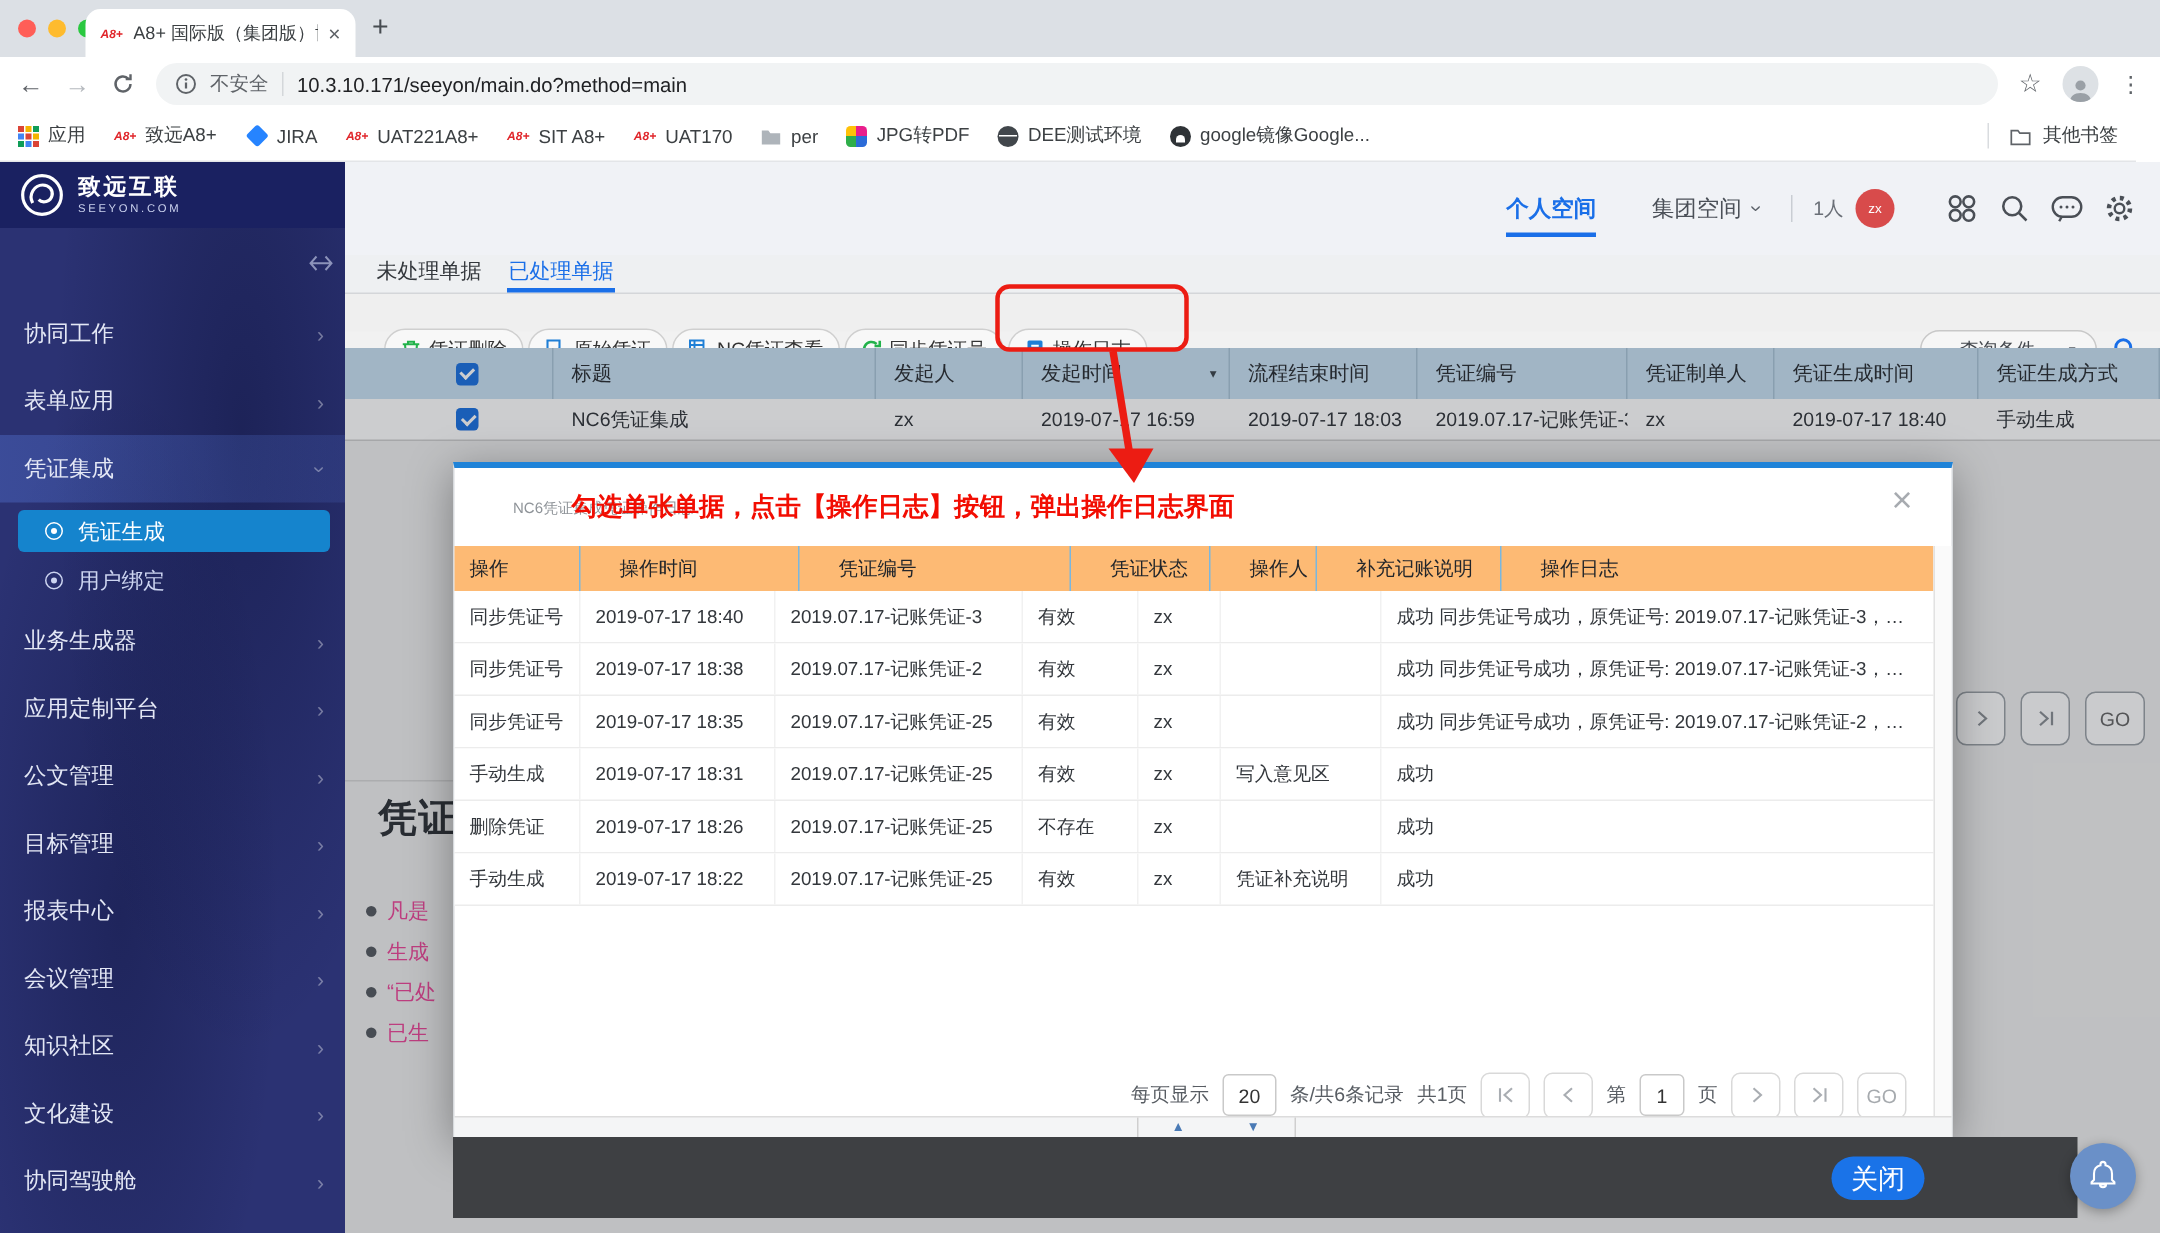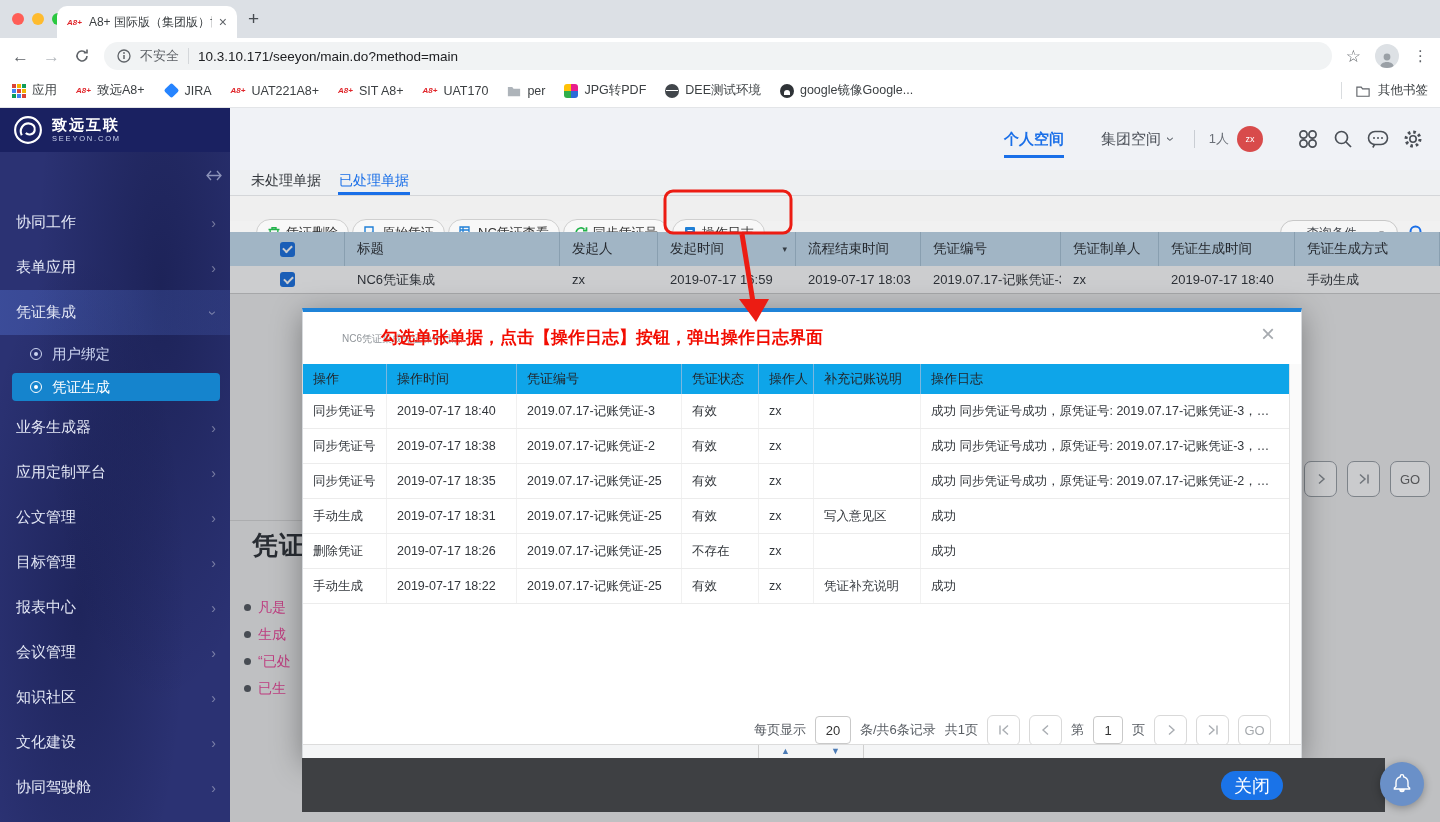--- a/index.html
+++ b/index.html
@@ -26,21 +26,21 @@
   .omnibox { flex:1; height:28px; background:#f1f3f4; border-radius:14px; display:flex;
              align-items:center; padding:0 13px; gap:9px; }
   .sec-chip { font-size:13px; color:#5f6368; }
   .divider-v { width:1px; height:16px; background:#d4d7da; }
   .url-text { font-size:13.5px; color:#202124; }
   .chrome-right { display:flex; align-items:center; gap:14px; }
   .star { font-size:17px; color:#5f6368; }
   .avatar-chrome { width:24px; height:24px; border-radius:50%; background:#dde1e5; display:flex; align-items:flex-end; justify-content:center; overflow:hidden; }
   .kebab { font-size:15px; color:#5f6368; letter-spacing:0; }
 
-  .bookmarks { position:absolute; left:0; top:74px; right:0; height:34px; background:#fff;
+  .bookmarks { position:absolute; left:0; top:74px; right:16px; height:34px; background:#fff;
                border-bottom:1px solid #e3e5e8; display:flex; align-items:center; padding:0 12px; gap:19px;
                font-size:12.5px; color:#3c4043; }
   .bm { display:flex; align-items:center; gap:6px; white-space:nowrap; }
   .bm-right { margin-left:auto; display:flex; align-items:center; gap:8px; border-left:1px solid #d9dcdf; padding-left:14px; }
   .ic-box { width:14px; height:14px; }
   .jira-d { width:11px; height:11px; background:#2684ff; transform:rotate(45deg); border-radius:2px; margin:0 2px; }
   .rainbow { width:14px; height:14px; border-radius:3px;
              background:conic-gradient(#e91e8c 0 25%,#2b6bd8 0 50%,#2fae4a 0 75%,#ffc107 0); }
   .globe-ic { width:14px; height:14px; border-radius:50%; background:#41464b; position:relative; }
   .globe-ic:after { content:""; position:absolute; left:1px; right:1px; top:6px; border-top:1px solid #fff; }
@@ -91,21 +91,21 @@
   .toolbar-row { position:absolute; left:230px; top:197px; right:0; height:24px; background:#f1f1f1;
                  display:flex; align-items:center; padding-left:26px; gap:3px;margin-top:24px; }
   .tb-btn { height:28px; border:1px solid #cfcfcf; border-radius:14px; background:#f8f8f8;
             display:flex; align-items:center; gap:5px; padding:0 10px; font-size:13px; color:#333; white-space:nowrap; }
   .toolbar-right { margin-left:auto; display:flex; align-items:center; gap:10px; padding-right:14px; }
   .query-pill { width:118px; height:26px; border:1px solid #c8c8c8; border-radius:13px; background:#f6f6f6;
                 display:flex; align-items:center; justify-content:center; gap:10px; font-size:12.5px; color:#44484e; }
   .tri-dn { font-size:9px; color:#555a61; }
 
   .doc-table { position:absolute; left:230px; top:232px; right:0; }
-  .doc-head, .doc-row { display:grid; grid-template-columns:115px 215px 98px 138px 125px 140px 98px 136px auto; }
+  .doc-head, .doc-row { display:grid; grid-template-columns:115px 215px 98px 138px 125px 140px 98px 136px auto;padding-left:24px; }
   .doc-head { height:34px; background:#c8e0f2; }
   .doc-head > div { display:flex; align-items:center; padding-left:12px; font-size:13.5px; color:#2a2e33;
                     border-right:1px solid #aac4d8; }
   .doc-head > div:first-child, .doc-row > div:first-child { justify-content:center; padding-left:0; }
   .doc-row { height:28px; background:#fff; border-bottom:1px solid #cfcfcf; }
   .doc-row > div { display:flex; align-items:center; padding-left:12px; font-size:13px; color:#33373c; white-space:nowrap; overflow:hidden; }
   .cbx { width:15px; height:15px; background:#1c71e0; border-radius:3px; position:relative; flex:none; }
   .cbx:after { content:""; position:absolute; left:3.5px; top:3.5px; width:7px; height:4px;
                border-left:2px solid #fff; border-bottom:2px solid #fff; transform:rotate(-45deg); }
   .hd-sort { margin-left:auto; margin-right:8px; font-size:9px; color:#3c444c; }
@@ -123,22 +123,22 @@
 
   #dim-overlay { position:absolute; left:230px; top:232px; right:0; bottom:0; background:rgba(25,29,36,.22); z-index:5; }
 
   
   #modal { position:absolute; left:302px; top:308px; width:1000px; height:450px; background:#fff;
            border-top:4px solid #1f83d8; border-left:1px solid #d7dadd; border-right:1px solid #d7dadd;
            box-shadow:0 6px 28px rgba(0,0,0,.35); z-index:10; }
   .m-title { position:absolute; left:18px; top:20px; font-size:10px; color:#8f9499;margin-left:21px; }
   .m-annotation { position:absolute; left:78px; top:14px; font-size:17px; font-weight:bold; color:#f20d02; white-space:nowrap; }
   .m-close { position:absolute; right:26px; top:8px; font-size:24px; font-weight:300; color:#a7abb0; line-height:1.2; }
-  .m-head { position:absolute; left:0; right:12px; top:52px; height:30px; background:#0ea5e9;
-            display:grid; grid-template-columns:84px 130px 165px 77px 55px 107px auto; }
+  .m-head { position:absolute; left:0; right:12px; top:52px; height:30px; background:#fdba74;
+            display:grid; grid-template-columns:84px 130px 165px 77px 55px 107px auto;gap:16px; }
   .m-head > div { display:flex; align-items:center; padding-left:10px; font-size:13px; color:#22262b;
                   border-right:1px solid #79b7e0; white-space:nowrap; overflow:hidden; }
   .m-head > div:last-child { border-right:none; }
   .m-rows { position:absolute; left:0; right:12px; top:82px; }
   .m-row { height:35px; display:grid; grid-template-columns:84px 130px 165px 77px 55px 107px auto;
            border-bottom:1px solid #ececec; background:#fff; }
   .m-row > div { display:flex; align-items:center; padding:0 8px 0 10px; font-size:12.5px; color:#33373c;
                  border-right:1px solid #f1f1f1; white-space:nowrap; overflow:hidden; }
   .m-row > div:last-child { border-right:none; text-overflow:ellipsis; display:block; line-height:35px; }
   .m-vscroll { position:absolute; top:52px; right:0; bottom:14px; width:12px; background:#fafafa; border-left:1px solid #e2e2e2; }
@@ -291,27 +291,27 @@
       <span class="sb-arrow">›</span>
     </div>
     <div class="sb-item">
       <span>表单应用</span>
       <span class="sb-arrow">›</span>
     </div>
     <div class="sb-item expanded">
       <span>凭证集成</span>
       <span class="sb-arrow down">›</span>
     </div>
+    <div class="sb-sub active">
+      <span class="radio-ic"></span>
+      <span>凭证生成</span>
+    </div>
     <div class="sb-sub">
       <span class="radio-ic"></span>
       <span>用户绑定</span>
-    </div>
-    <div class="sb-sub active">
-      <span class="radio-ic"></span>
-      <span>凭证生成</span>
     </div>
     <div class="sb-item">
       <span>业务生成器</span>
       <span class="sb-arrow">›</span>
     </div>
     <div class="sb-item">
       <span>应用定制平台</span>
       <span class="sb-arrow">›</span>
     </div>
     <div class="sb-item">

